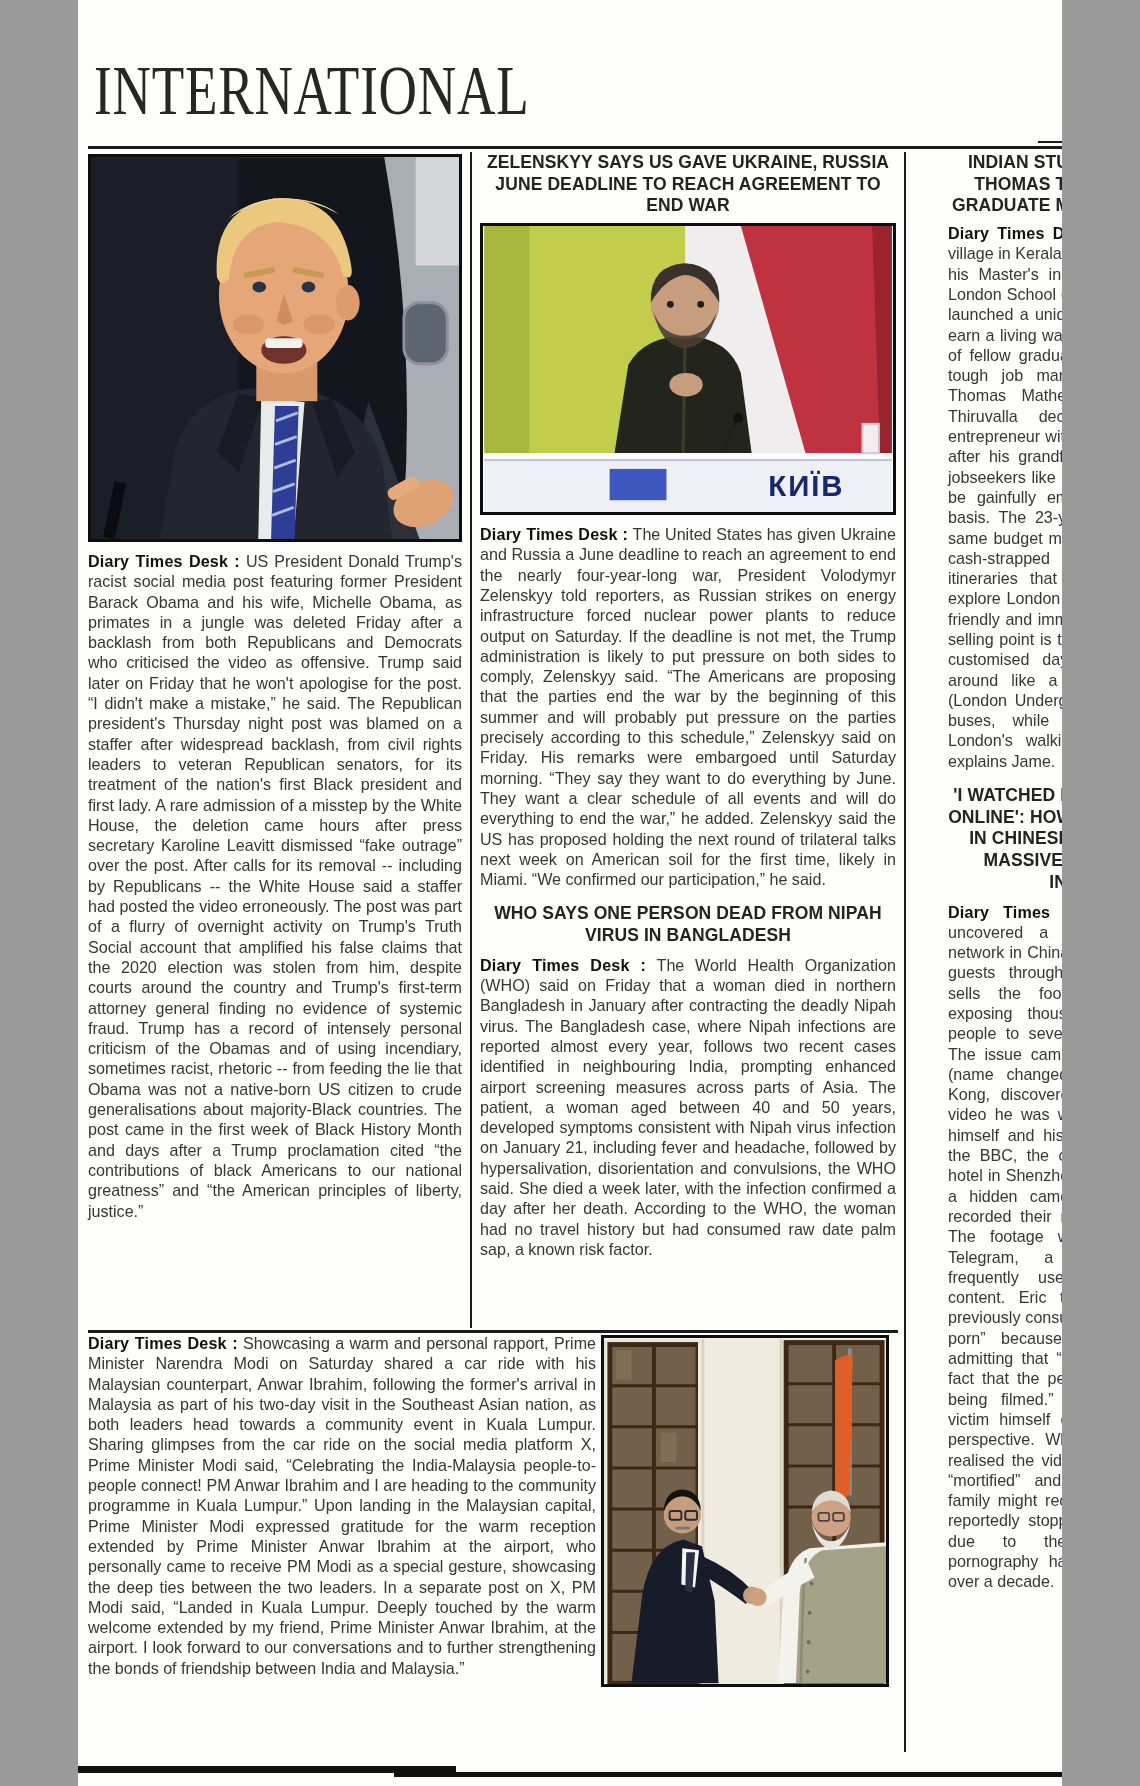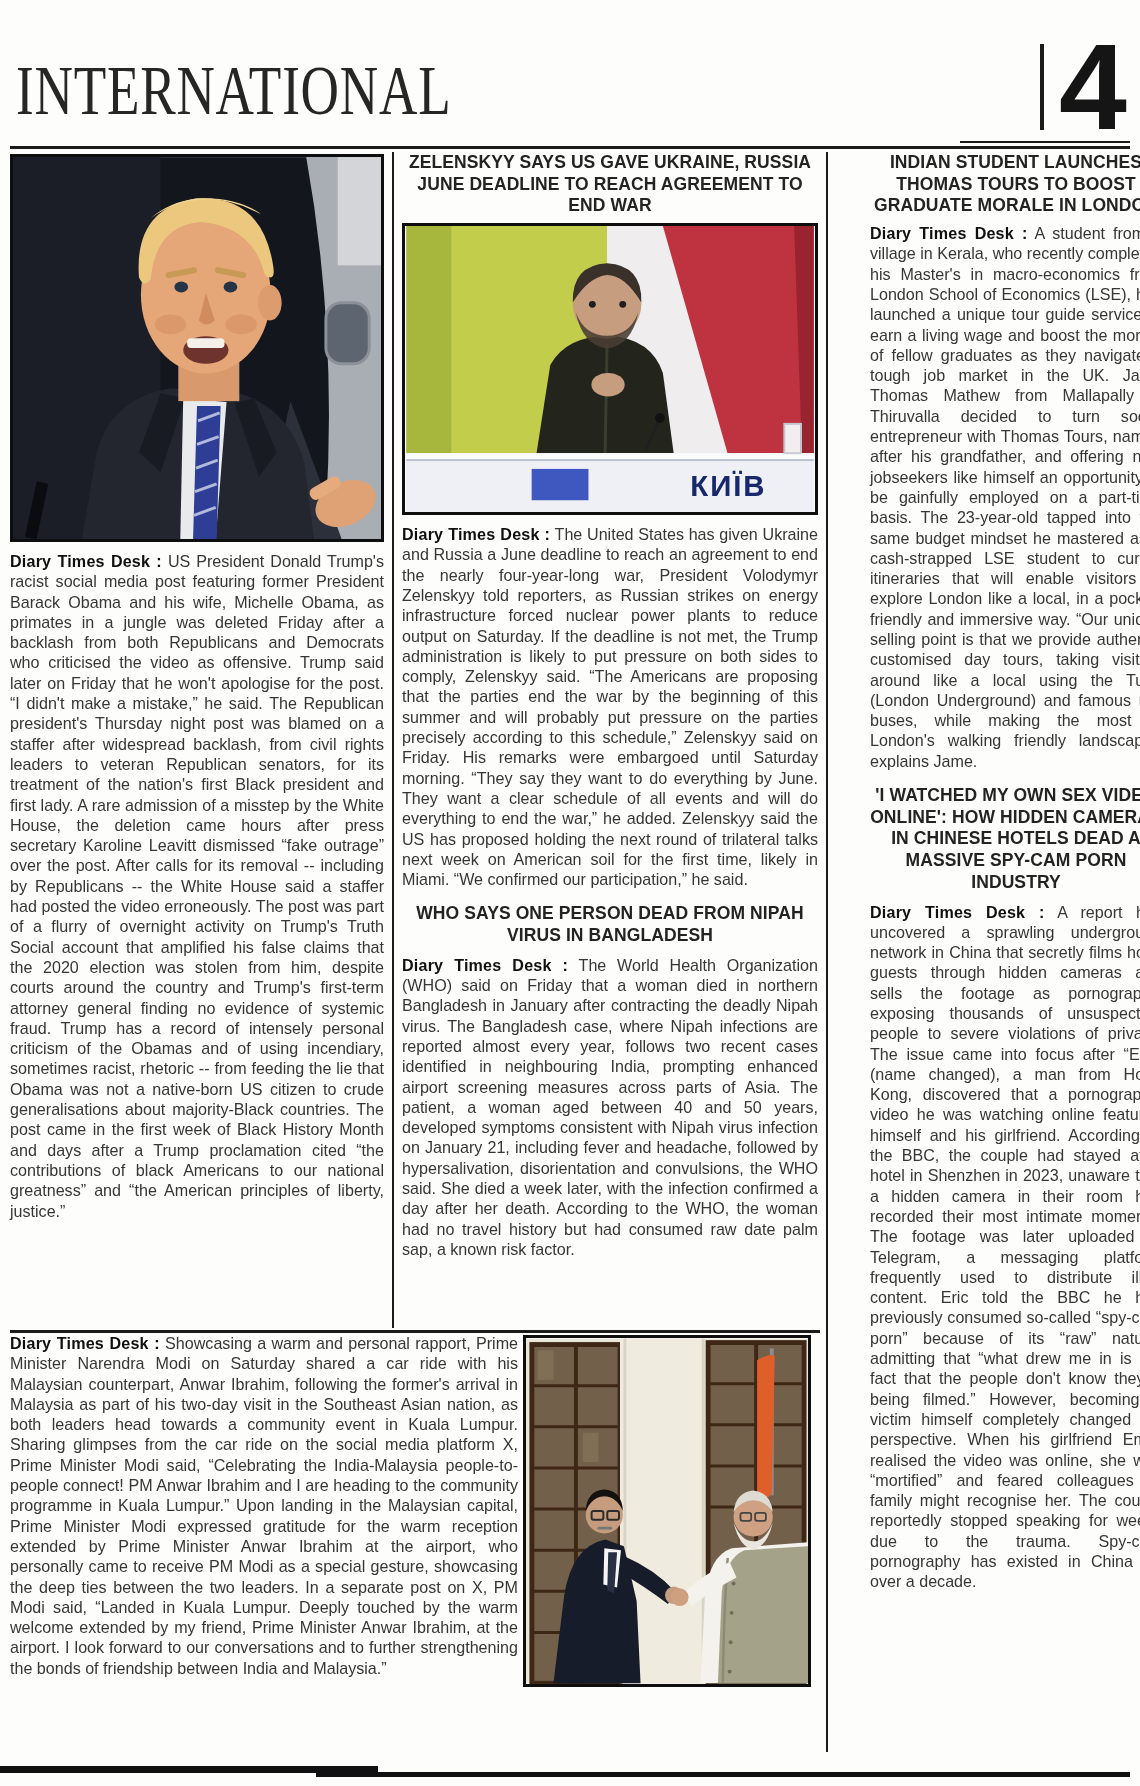--- a/index.html
+++ b/index.html
@@ -1,16 +1,16 @@
 <!DOCTYPE html>
 <html><head>
 <meta charset="utf-8">
 <style>
   html,body{margin:0;padding:0;background:#9a9a9a;}
-  .page{position:relative;width:1140px;height:1786px;margin:0 auto;background:#fdfdfb;
+  .page{position:relative;width:984px;height:1786px;margin:0 auto;background:#fdfdfb;
         overflow:hidden;font-family:"Liberation Sans",sans-serif;color:#2e2e2e;}
 
   
   .section-title{position:absolute;left:16px;top:56px;font-family:"Liberation Serif",serif;
         font-size:70px;line-height:1;color:#262626;letter-spacing:1px;
         transform:scaleX(.76);transform-origin:left top;white-space:nowrap;}
   .masthead{position:absolute;left:742px;top:40px;width:296px;text-align:center;}
   .masthead .mh-title{font-family:"Liberation Serif",serif;font-size:54px;line-height:1.05;
         color:#1e1e1e;transform:scaleX(.74);transform-origin:center top;white-space:nowrap;}
   .mh-rule{height:3px;background:#1c1c1c;margin:2px 4px 3px 4px;}

